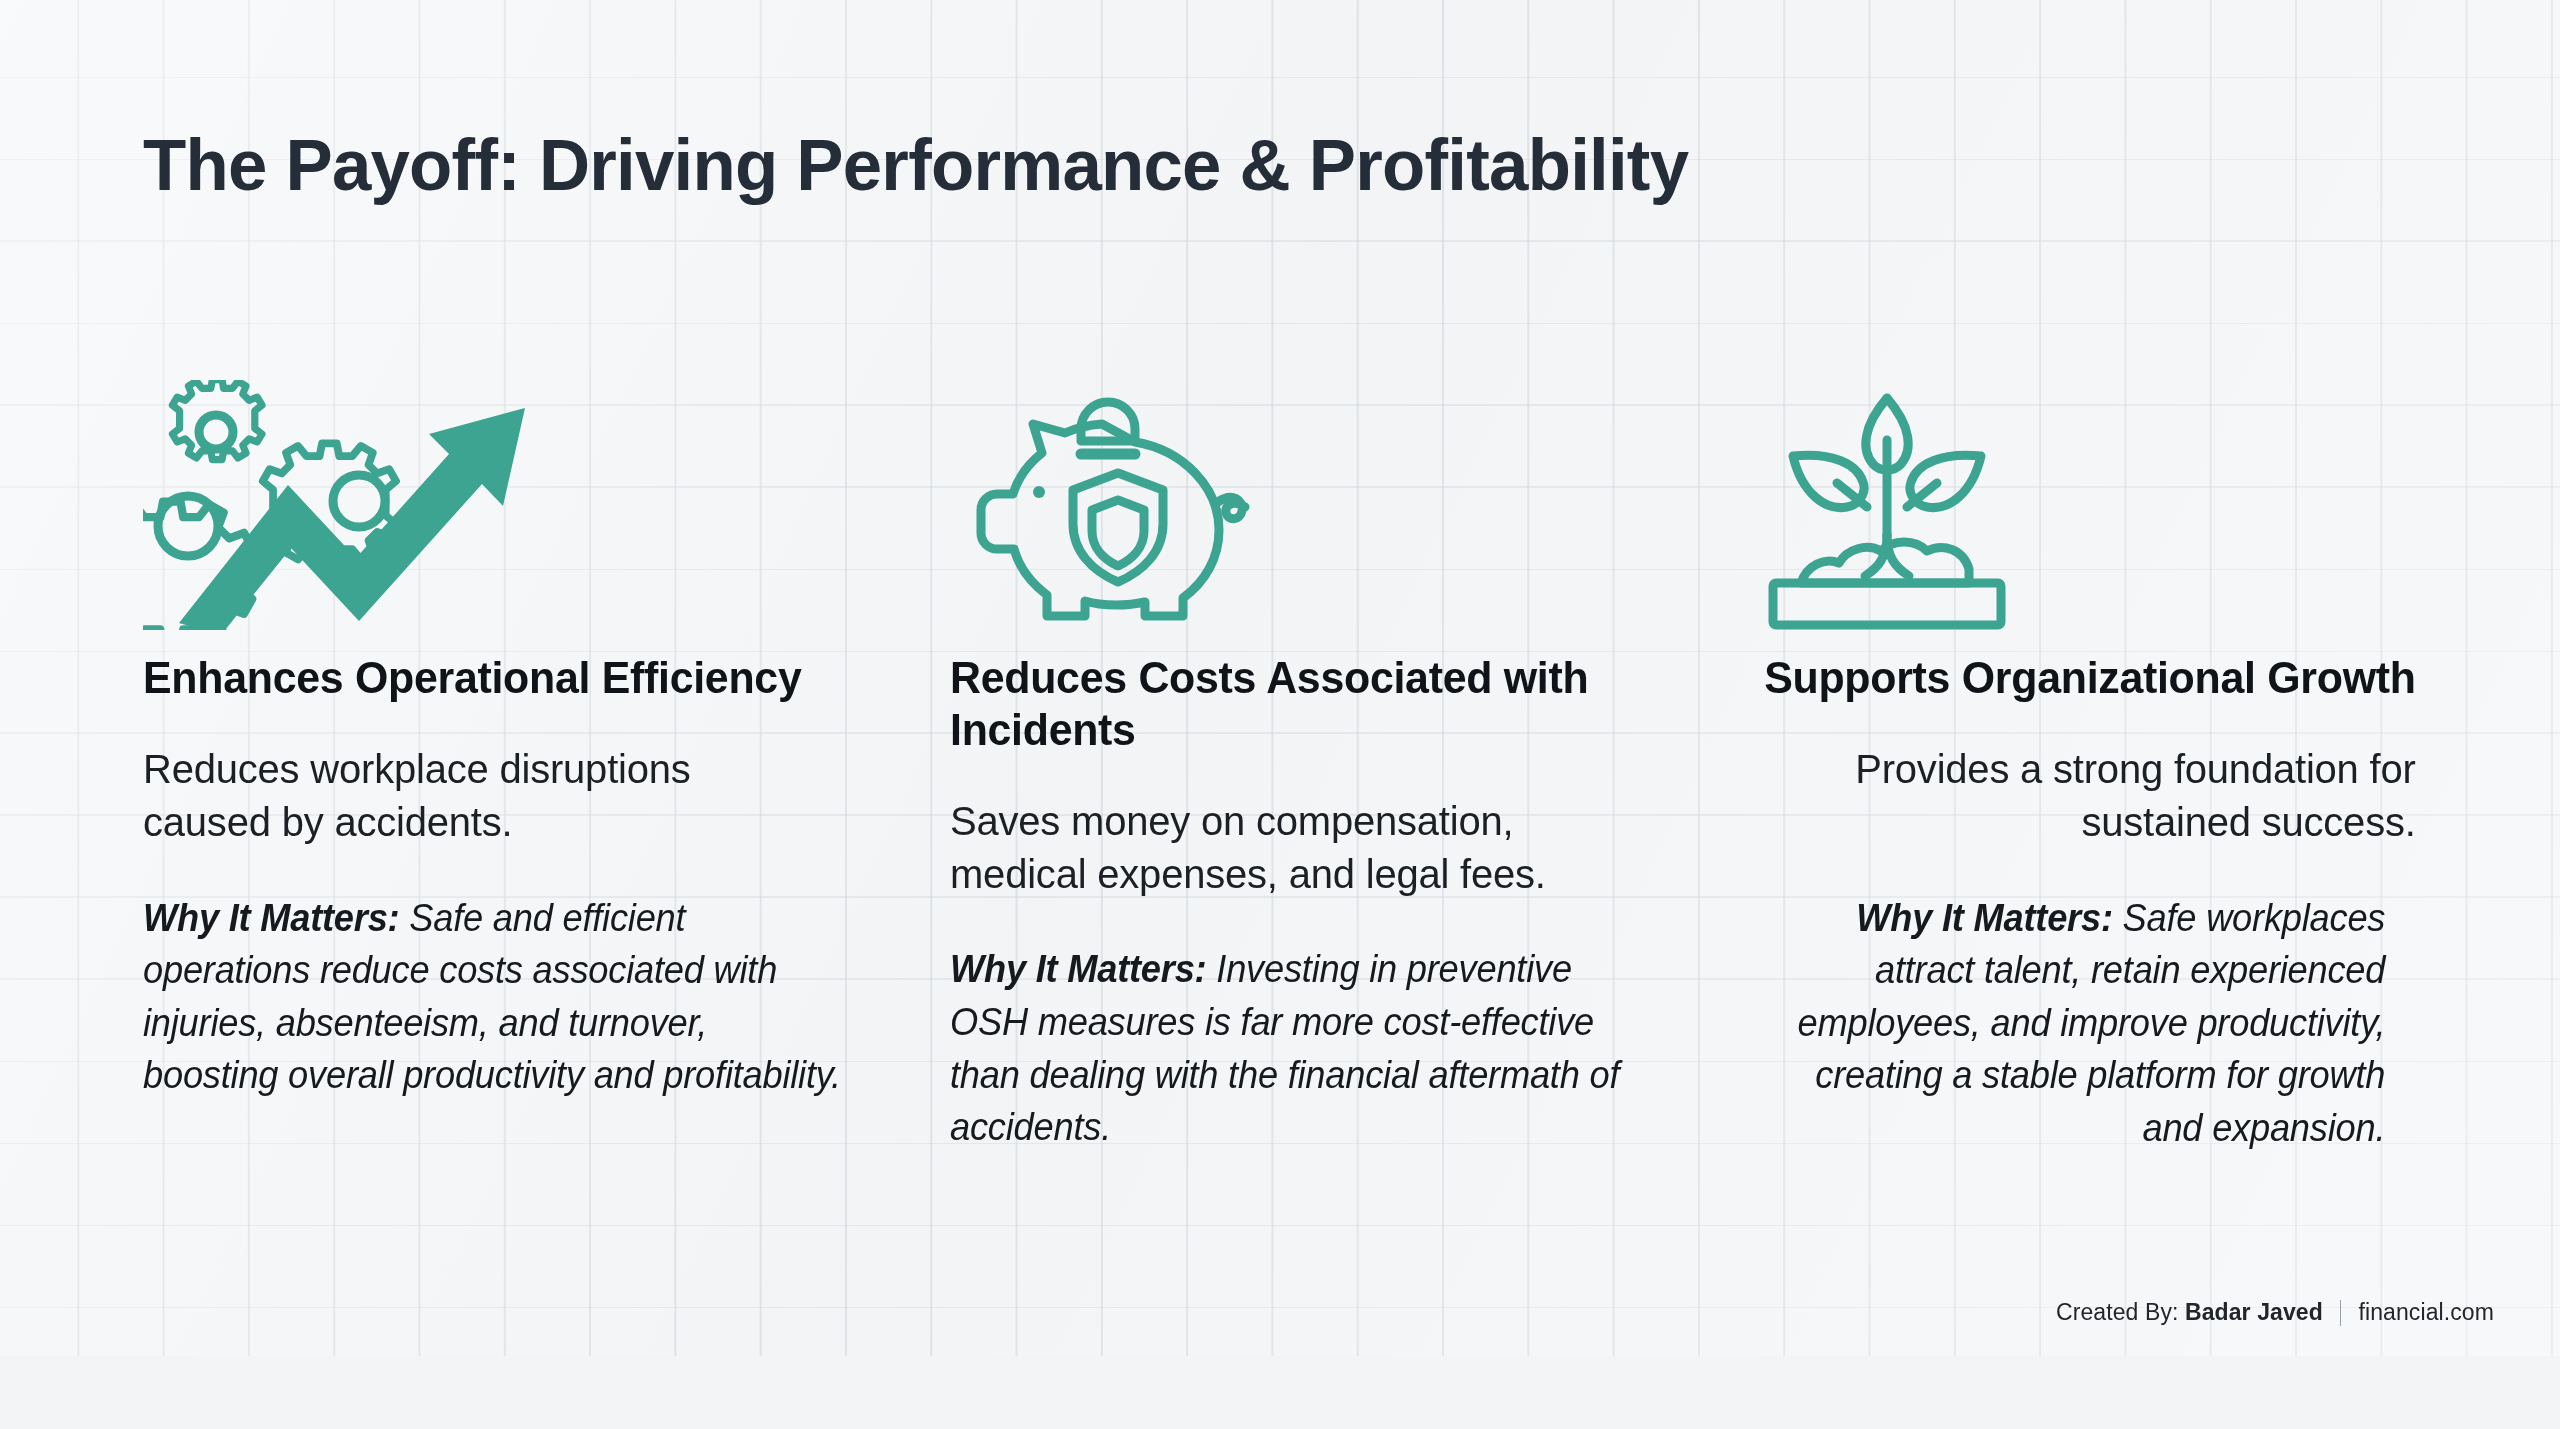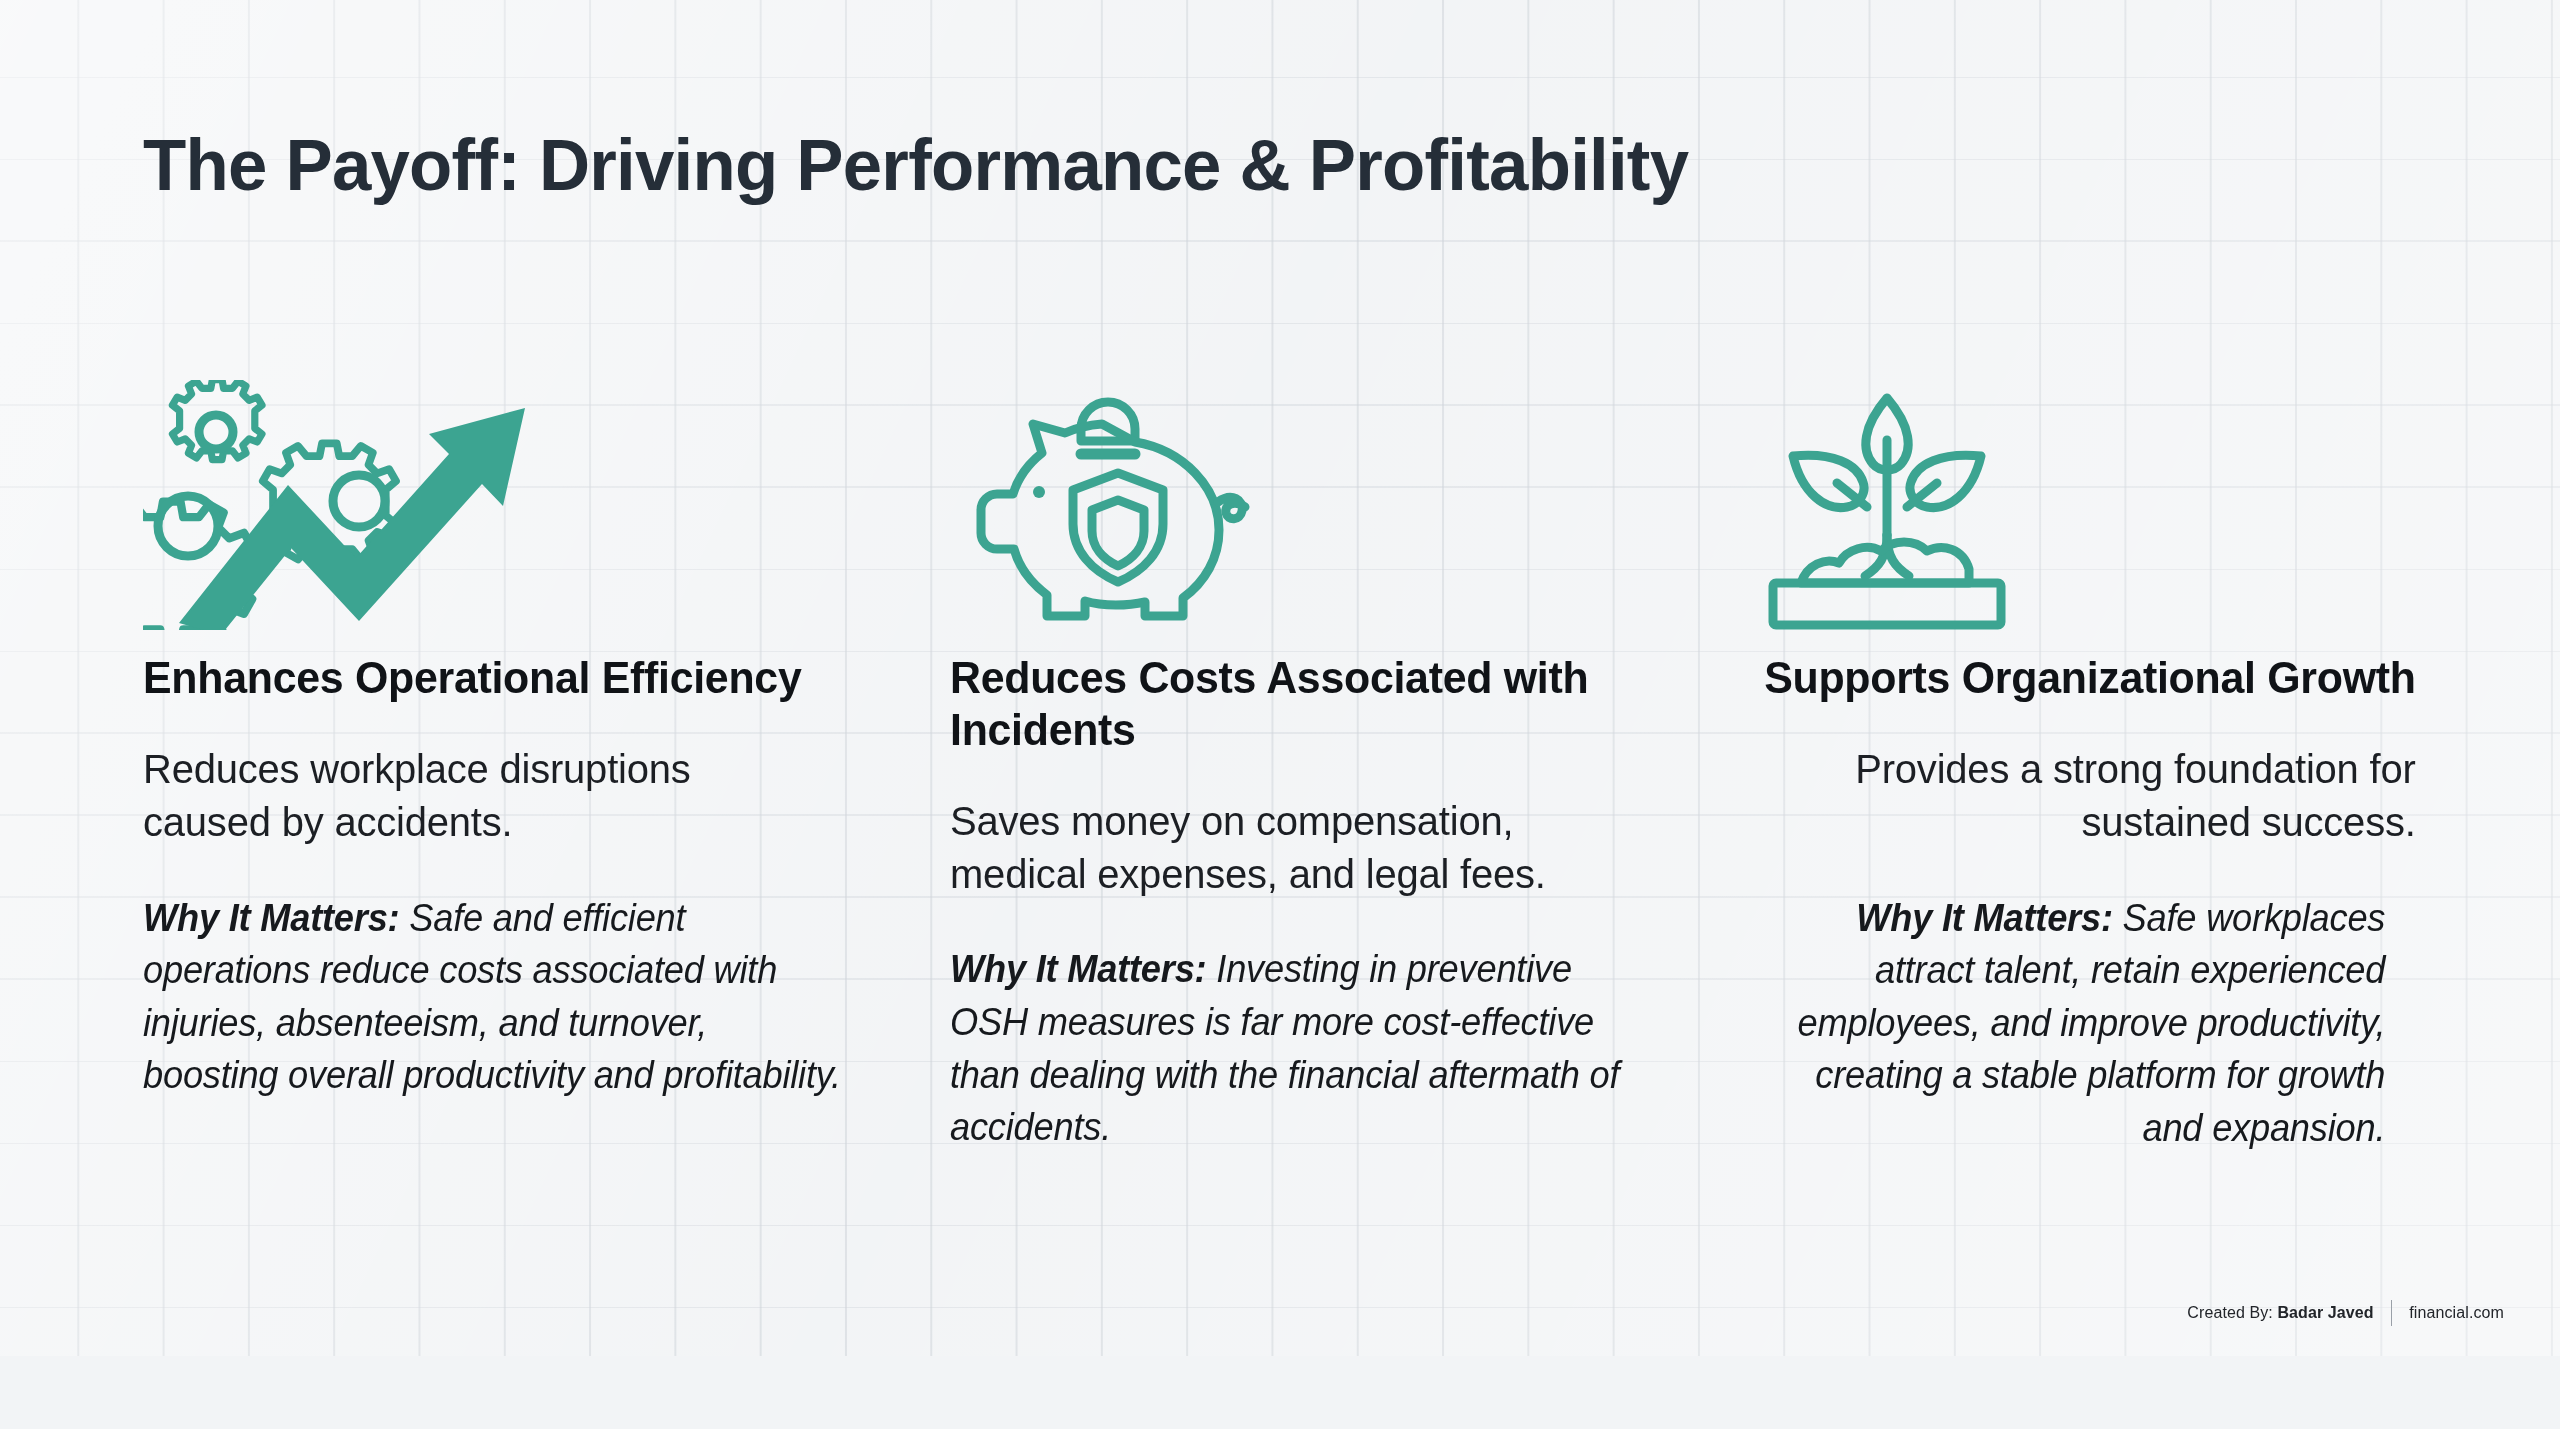--- a/index.html
+++ b/index.html
@@ -105,25 +105,25 @@
     font-stretch:condensed;
     transform:scaleX(0.93);
     transform-origin:left top;
     max-width:760px;
   }
   .card-note .lead { font-weight:700; font-style:italic; }
 
   
   .footer {
     position:absolute;
-    right:56px; bottom:30px;
+    right:66px; bottom:30px;
     display:flex;
     align-items:center;
     gap:17px;
-    font-size:16px;
+    font-size:23px;
     color:#22252a;
     letter-spacing:.1px;
     z-index:3;
   }
   .footer .credit b{ font-weight:700; }
   .footer .divider {
     width:1.6px; height:26px;
     background:#9aa0a8;
     display:block;
   }

